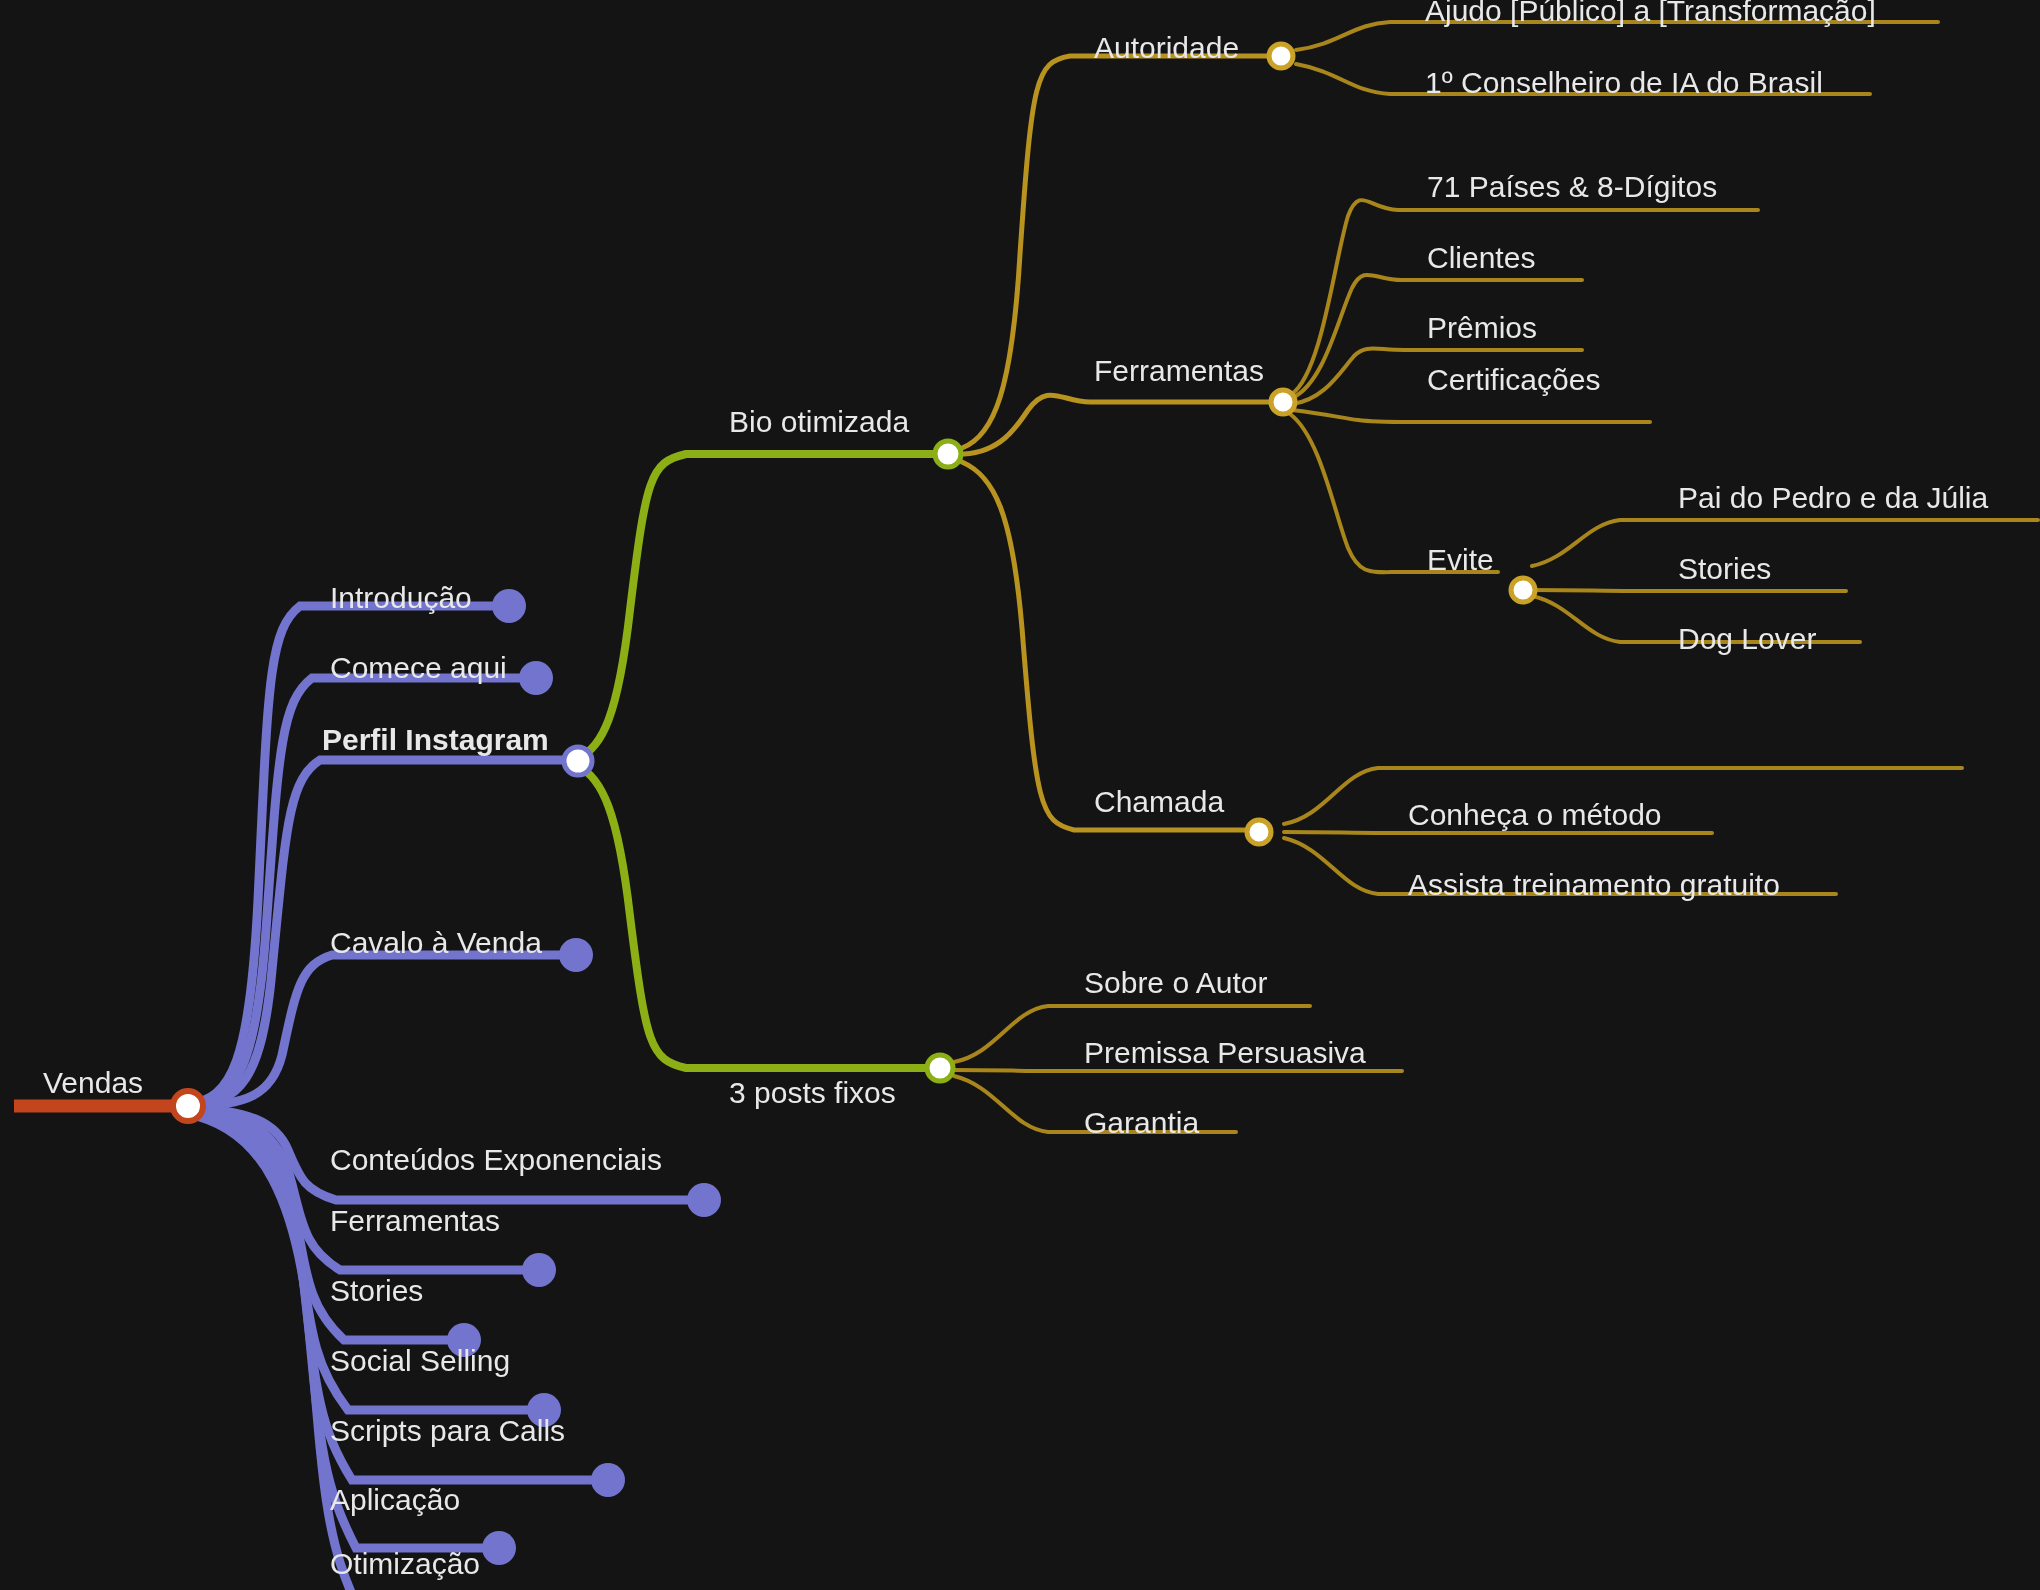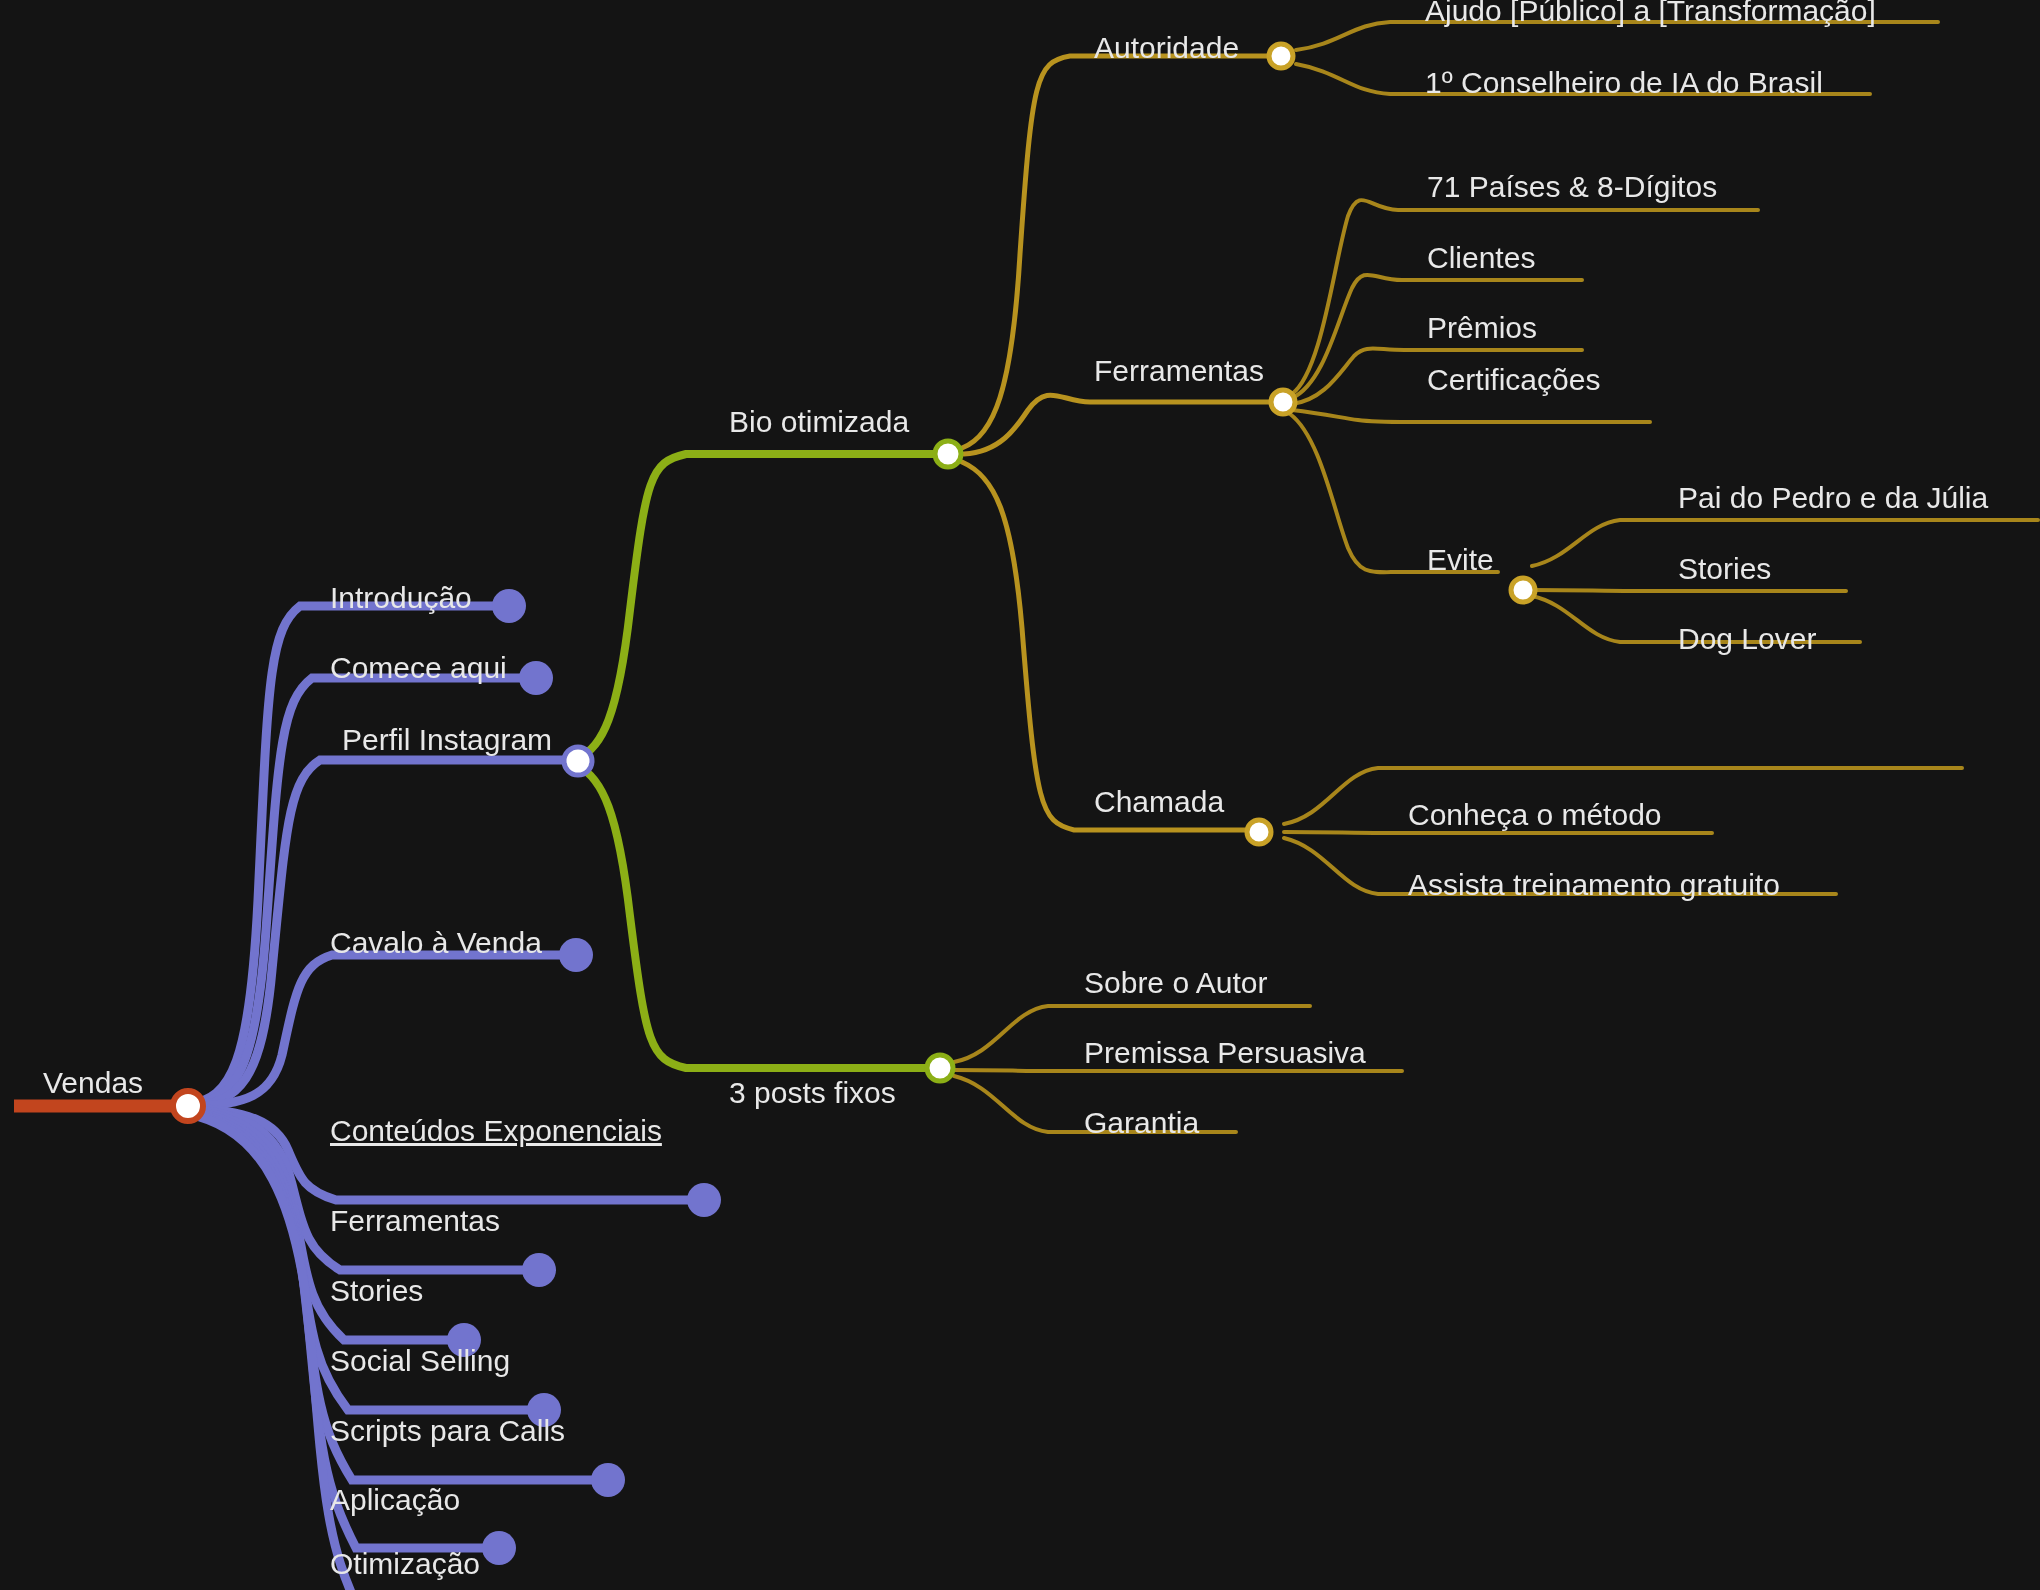--- a/index.html
+++ b/index.html
@@ -112,23 +112,23 @@
     <circle cx="1281" cy="56" r="12" fill="#FFFFFF" stroke="#C9A227" stroke-width="5"></circle>
     <circle cx="1283" cy="402" r="12" fill="#FFFFFF" stroke="#C9A227" stroke-width="5"></circle>
     <circle cx="1523" cy="590" r="12" fill="#FFFFFF" stroke="#C9A227" stroke-width="5"></circle>
     <circle cx="1259" cy="832" r="12" fill="#FFFFFF" stroke="#C9A227" stroke-width="5"></circle>
   </svg>
 
   <div class="lbl root" style="left:43px;  top:1068px;">Vendas</div>
 
   <div class="lbl l1" style="left:330px; top:583px;">Introdução</div>
   <div class="lbl l1" style="left:330px; top:653px;">Comece aqui</div>
-  <div class="lbl l1" style="left:342px; top:725px;">Perfil Instagram</div>
+  <div class="lbl l1" style="left:322px; top:725px;font-weight:bold;">Perfil Instagram</div>
   <div class="lbl l1" style="left:330px; top:928px;">Cavalo à Venda</div>
-  <div class="lbl l1" style="left:330px; top:1116px;text-decoration:underline;">Conteúdos Exponenciais</div>
+  <div class="lbl l1" style="left:330px; top:1145px;">Conteúdos Exponenciais</div>
   <div class="lbl l1" style="left:330px; top:1206px;">Ferramentas</div>
   <div class="lbl l1" style="left:330px; top:1276px;">Stories</div>
   <div class="lbl l1" style="left:330px; top:1346px;">Social Selling</div>
   <div class="lbl l1" style="left:330px; top:1416px;">Scripts para Calls</div>
   <div class="lbl l1" style="left:330px; top:1485px;">Aplicação</div>
   <div class="lbl l1" style="left:330px; top:1549px;">Otimização</div>
 
   <div class="lbl l2" style="left:729px; top:407px;">Bio otimizada</div>
   <div class="lbl l2" style="left:729px; top:1078px;">3 posts fixos</div>
 

